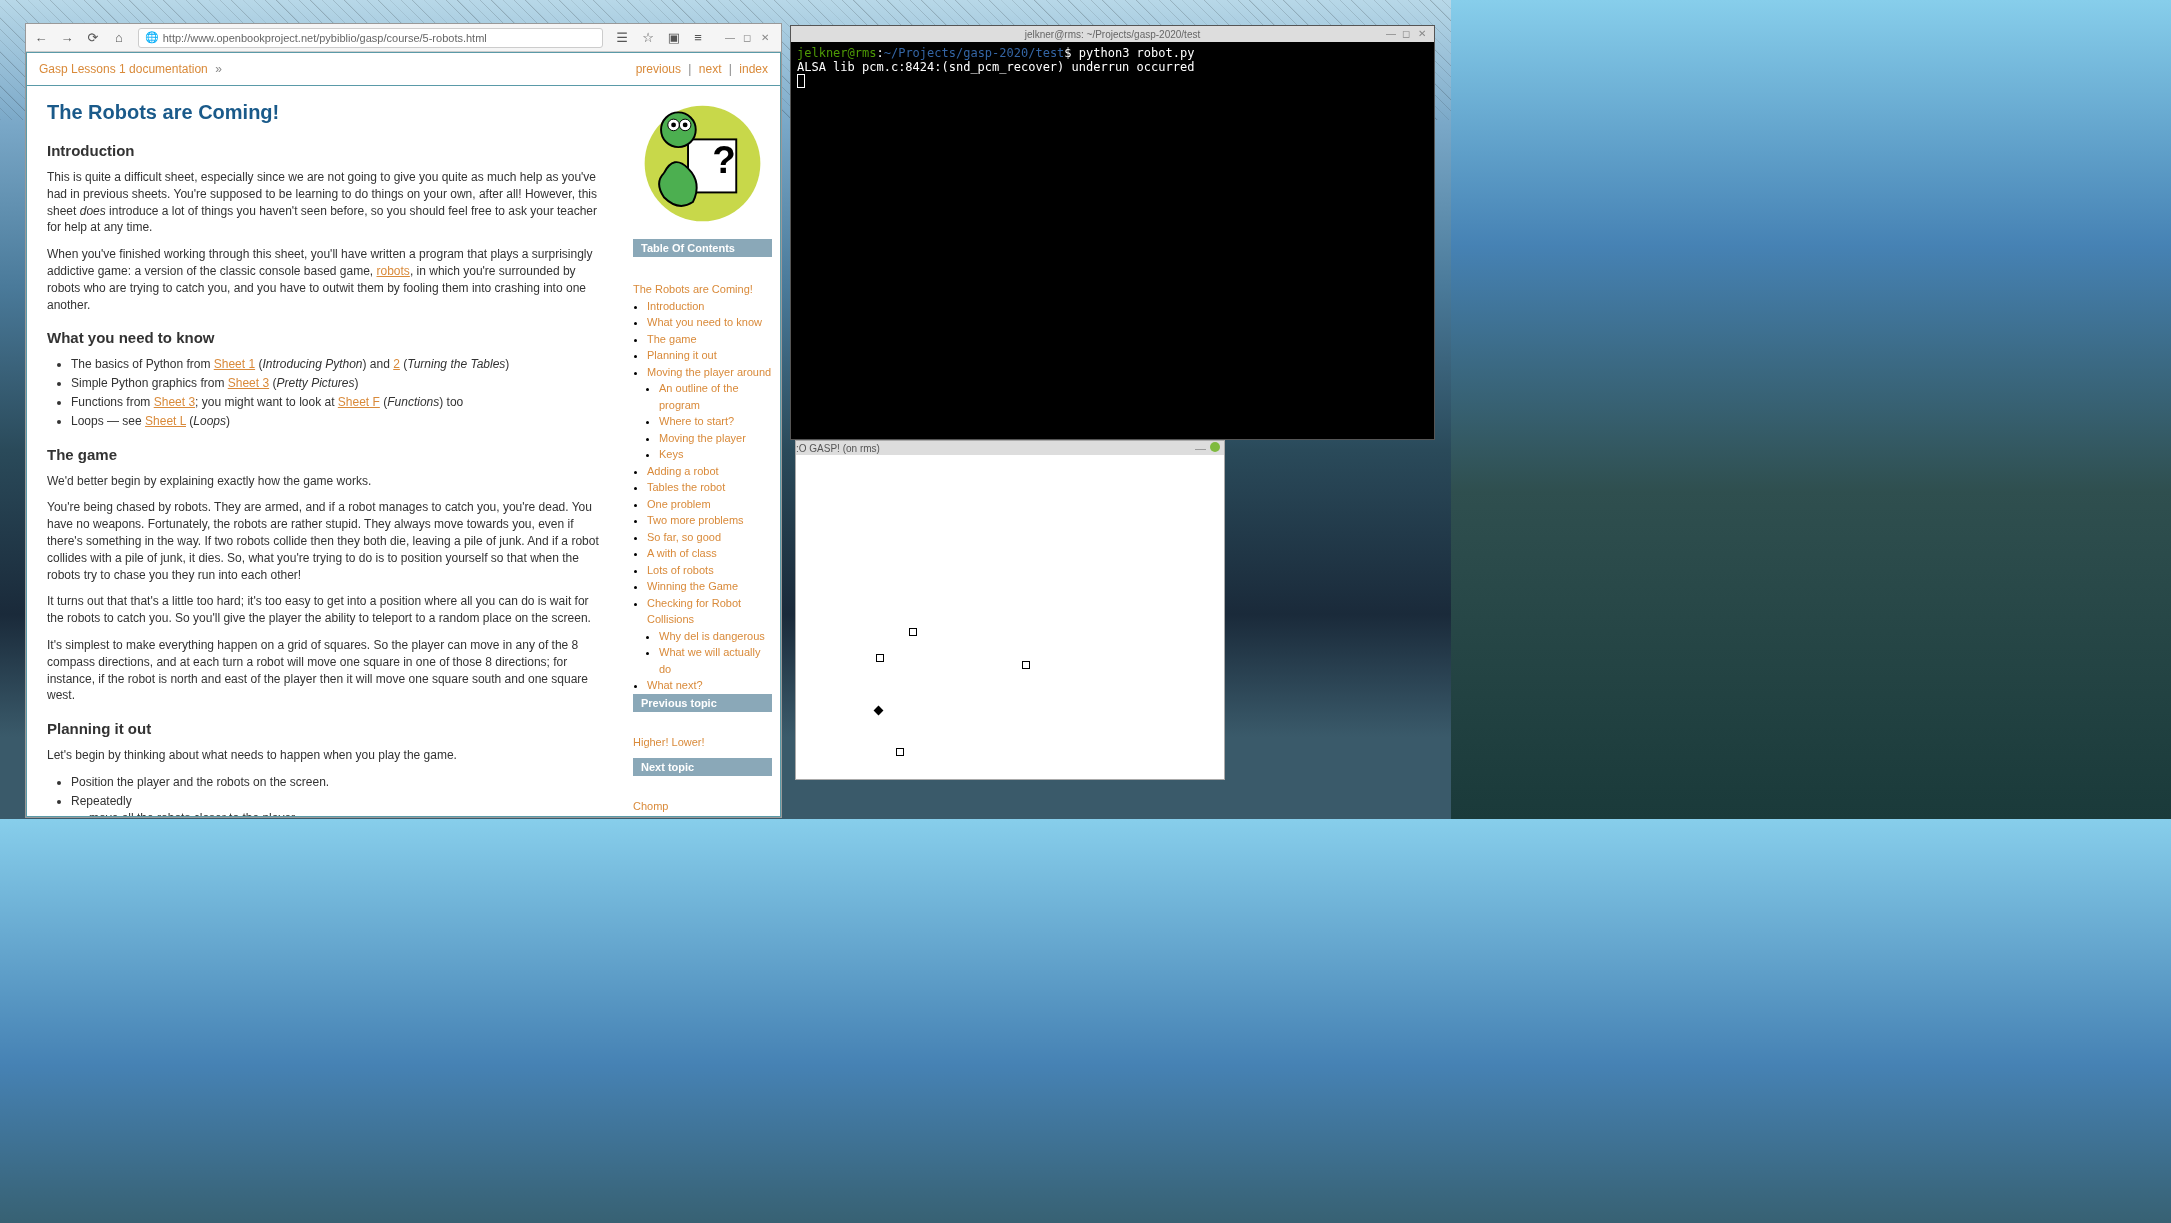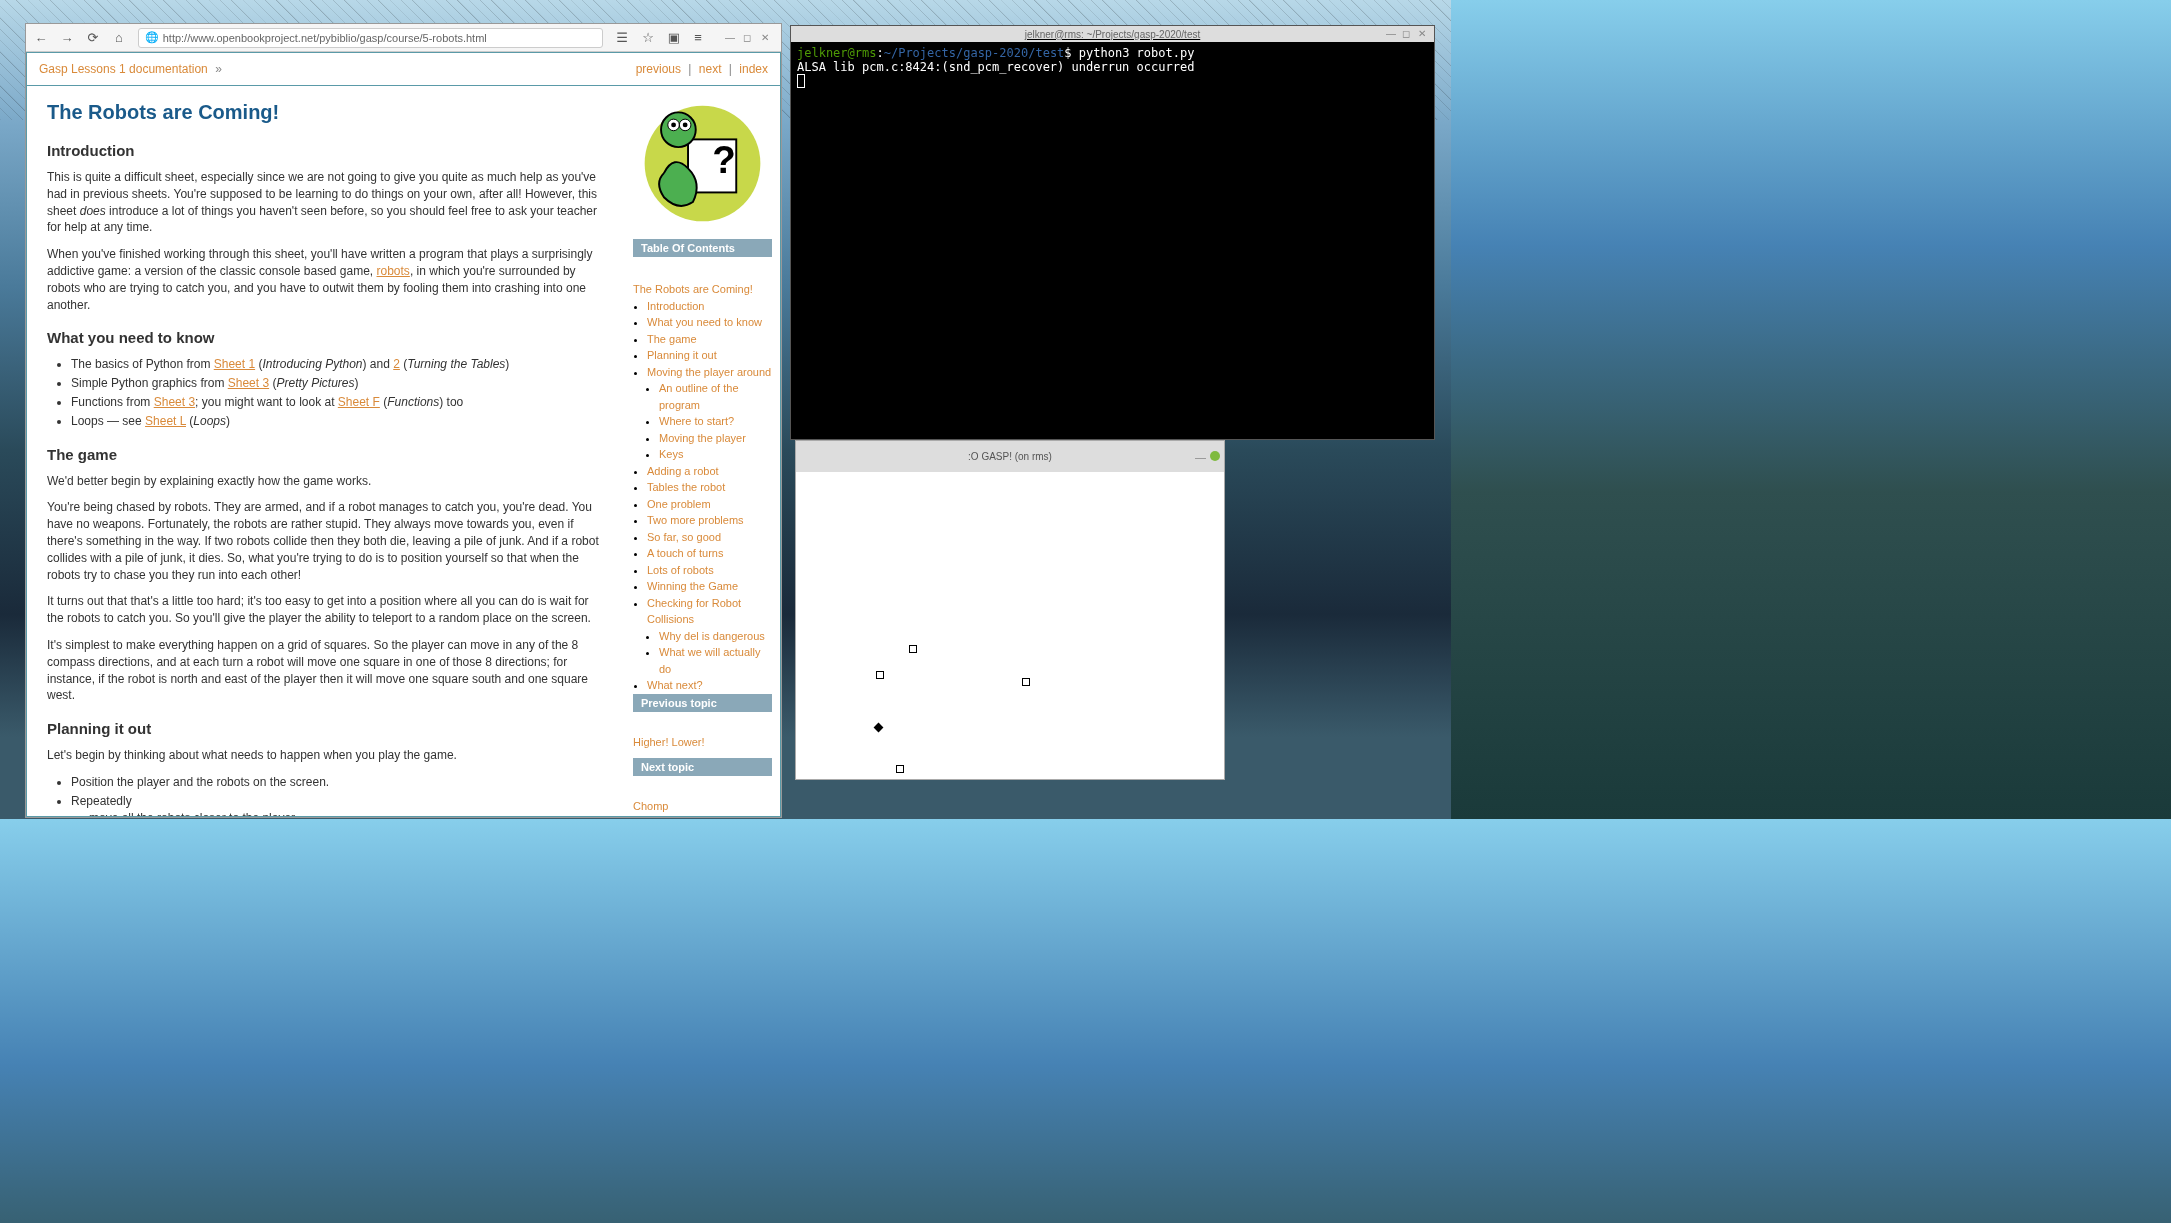--- a/index.html
+++ b/index.html
@@ -116,21 +116,20 @@
 .side-link { color: #d98a3a; font-size: 11px; display: block; margin: 6px 0 10px; text-decoration: none; }
 
 .terminal {
   position: absolute;
   left: 790px; top: 25px;
   width: 645px; height: 415px;
   background: #000;
   border: 1px solid #555;
   display: flex;
   flex-direction: column;
-  text-decoration: underline;
 }
 .term-titlebar {
   height: 16px;
   background: #ddd;
   display: flex;
   align-items: center;
   justify-content: center;
   font-size: 10px;
   color: #666;
   position: relative;
@@ -149,25 +148,25 @@
 .term-cursor { display: inline-block; width: 8px; height: 14px; border: 1px solid #fff; }
 
 .gasp-window {
   position: absolute;
   left: 795px; top: 440px;
   width: 430px; height: 340px;
   background: #fff;
   border: 1px solid #aaa;
 }
 .gasp-titlebar {
-  height: 31px;
+  height: 14px;
   background: #ddd;
   display: flex;
   align-items: center;
-  justify-content: center;
+  justify-content: flex-start;
   font-size: 10px;
   color: #555;
   position: relative;
 }
 .gasp-titlebar .wc-group { position: absolute; right: 4px; display: flex; gap: 4px; }
 .gasp-close { width: 10px; height: 10px; background: #7fba3f; border-radius: 50%; }
 .gasp-min { color: #888; font-size: 11px; }
 .gasp-canvas { position: relative; width: 100%; height: calc(100% - 16px); }
 .robot-sq { position: absolute; width: 8px; height: 8px; border: 1px solid #000; background: #fff; }
 .player-d { position: absolute; width: 7px; height: 7px; background: #000; transform: rotate(45deg); }
@@ -312,21 +311,21 @@
             <li>
                 <a>One problem</a>
               </li>
             <li>
                 <a>Two more problems</a>
               </li>
             <li>
                 <a>So far, so good</a>
               </li>
             <li>
-                <a>A touch of turns</a>
+                <a>A with of class</a>
               </li>
             <li>
                 <a>Lots of robots</a>
               </li>
             <li>
                 <a>Winning the Game</a>
               </li>
             <li>
                 <a>Checking for Robot Collisions</a>
               <ul>

